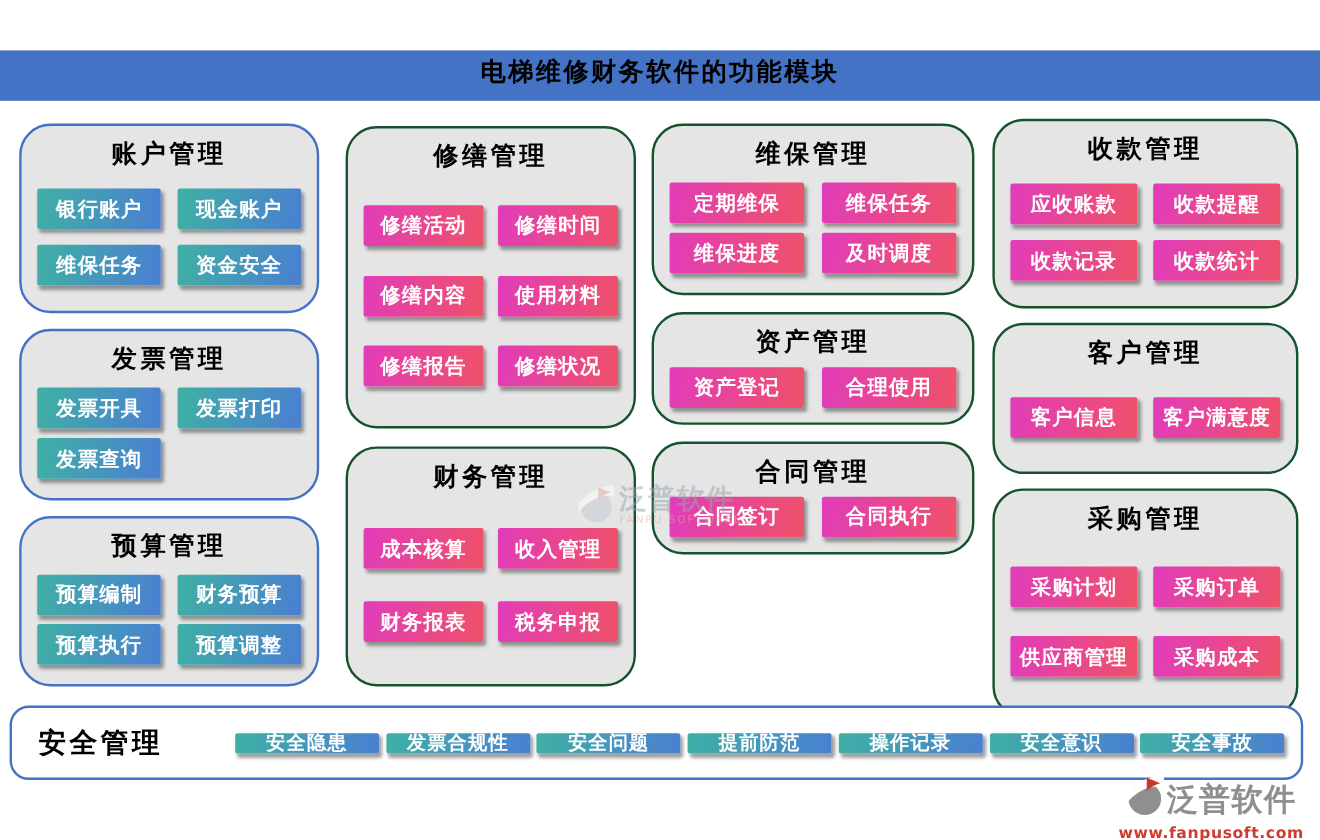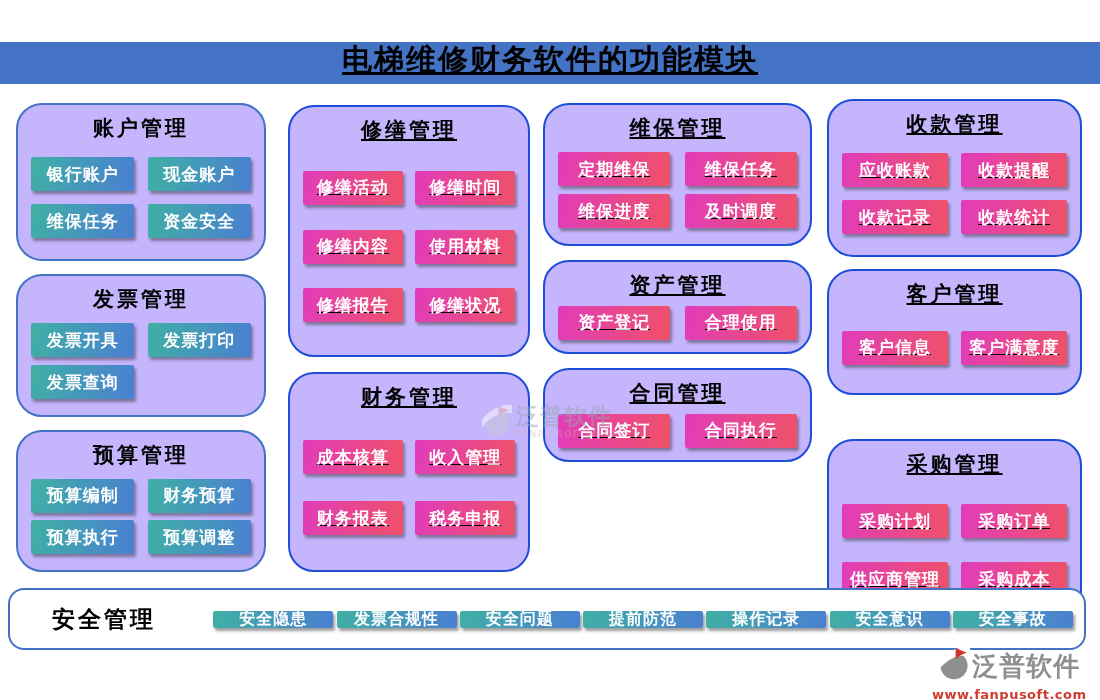--- a/index.html
+++ b/index.html
@@ -4,62 +4,62 @@
 <style>
   html,body{margin:0;padding:0;background:#fff;}
   .canvas{
     position:relative;width:1100px;height:700px;background:#ffffff;overflow:hidden;
     font-family:"DejaVu Serif","Liberation Serif",serif;
   }
   
   .titlebar{position:absolute;left:0;top:42px;width:1100px;height:42px;background:#4472C4;}
   .title-text{
     position:absolute;left:0;top:38px;width:1100px;text-align:center;
-    font-size:30px;font-weight:bold;color:#000;letter-spacing:2px;line-height:44px;text-decoration:underline;
+    font-size:21px;font-weight:bold;color:#000;letter-spacing:2px;line-height:44px;
   }
   
   .col{position:absolute;display:flex;flex-direction:column;}
   .col-0{left:16px;  top:103px;width:250px;gap:13px;}
   .col-1{left:288px; top:105px;width:242px;gap:15px;}
   .col-2{left:543px; top:103px;width:269px;gap:14px;justify-content:center;}
   .col-3{left:827px; top:99px; width:255px;gap:12px;}
   .col-0 .box:nth-child(1){height:158px;}
   .col-0 .box:nth-child(2){height:143px;}
   .col-0 .box:nth-child(3){height:142px;}
   .col-1 .box:nth-child(1){height:252px;}
   .col-1 .box:nth-child(2){height:200px;}
   .col-2 .box:nth-child(1){height:143px;}
   .col-2 .box:nth-child(2){height:94px;}
   .col-2 .box:nth-child(3){height:94px;}
   .col-2 .box:nth-child(4){height:95px;}
   .col-3 .box:nth-child(1){height:158px;}
   .col-3 .box:nth-child(2){height:126px;}
-  .col-3 .box:nth-child(3){height:191px;margin-top:32px;}
-  .box{background:#c4b5fd;display:flex;flex-direction:column;border-radius:26px;box-sizing:border-box;}
+  .col-3 .box:nth-child(3){height:191px;}
+  .box{background:#e5e5e5;display:flex;flex-direction:column;border-radius:26px;box-sizing:border-box;}
   .box.blue{border:2px solid #4472C4;}
-  .box.pink{border:2px solid #1d4ed8;text-decoration:underline;}
+  .box.pink{border:2px solid #14532d;}
   .box-title{
     text-align:center;font-size:21px;font-weight:bold;color:#000;
     letter-spacing:3px;padding-top:9px;flex:0 0 auto;
   }
   .btns{
     flex:1;display:flex;flex-wrap:wrap;justify-content:space-between;
     align-content:space-evenly;padding:2px 13px 8px 13px;
   }
   .btn{
     width:47%;height:34px;display:flex;align-items:center;justify-content:center;
     color:#fff;font-weight:bold;font-size:17px;letter-spacing:1px;border-radius:2px;
     box-shadow:2px 3px 3px rgba(40,40,40,.45);cursor:pointer;white-space:nowrap;
   }
   .btn.blue{background:linear-gradient(100deg,#3FB0A4,#4A7FD2);}
   .btn.pink{background:linear-gradient(100deg,#E13CBA,#EF5168);}
   
   .safety{
     position:absolute;left:8px;top:588px;width:1078px;height:62px;box-sizing:border-box;
-    border:2px solid #4472C4;border-radius:16px;display:flex;align-items:center;background:#fff;padding-left:20px;
+    border:2px solid #4472C4;border-radius:16px;display:flex;align-items:center;background:#fff;
   }
   .safety-label{margin-left:22px;font-size:23px;font-weight:bold;letter-spacing:3px;width:158px;flex:0 0 auto;}
   .safety-btns{flex:1;display:flex;justify-content:space-evenly;margin-right:8px;}
   .safety-btns .btn{width:120px;height:17px;font-size:16px;}
   
   .watermark{
     position:absolute;left:482px;top:404px;display:flex;align-items:flex-start;gap:4px;
     opacity:.5;z-index:40;pointer-events:none;
   }
   .watermark .wm-text{display:flex;flex-direction:column;line-height:1;}

